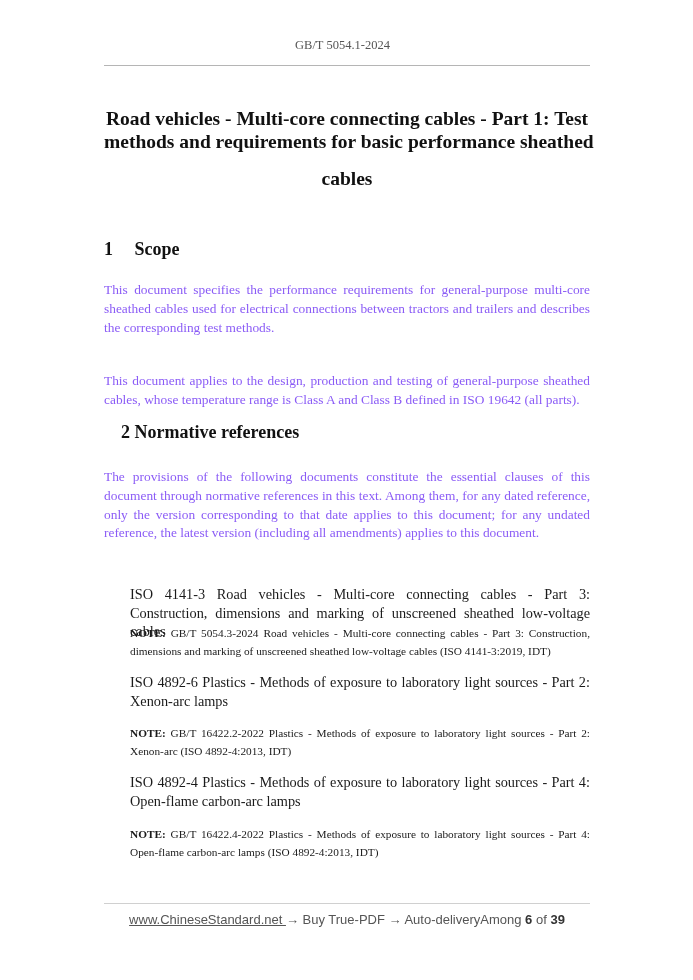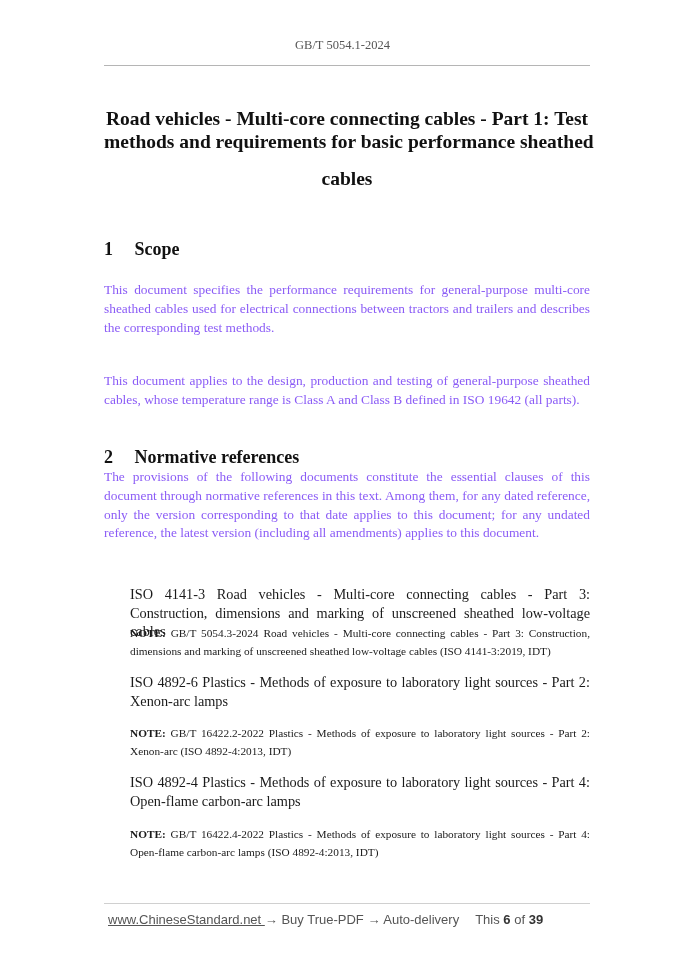--- a/index.html
+++ b/index.html
@@ -8,60 +8,60 @@
   .header-text { left: 0; width: 685px; top: 38px; text-align: center; font-size: 12.5px; color: #555; }
   .header-rule { left: 104px; width: 486px; top: 65px; height: 1px; background: #b5b5b5; }
   .title { left: 104px; width: 486px; text-align: center; font-weight: bold; font-size: 19.5px; color: #111; white-space: nowrap; }
   .h1 { left: 104px; font-weight: bold; font-size: 18px; color: #111; white-space: nowrap; }
   .h1 .num { display: inline-block; width: 26px; }
   .para { left: 104px; width: 486px; font-size: 13.4px; line-height: 18.8px; text-align: justify; color: #8b5cf6; }
   .ref { left: 130px; width: 460px; font-size: 14.3px; line-height: 18.6px; text-align: justify; color: #1a1a1a; }
   .note { left: 130px; width: 460px; font-size: 11.3px; line-height: 18.4px; text-align: justify; color: #1a1a1a; }
   .note b { font-weight: bold; }
   .footer-rule { left: 104px; width: 486px; top: 903px; height: 1px; background: #d0d0d0; }
-  .footer { left: 108px; width: 478px; top: 912px; font-family: "Liberation Sans", sans-serif; font-size: 13px; color: #555; display: flex; justify-content: flex-start; white-space: nowrap; gap: 16px; }
+  .footer { left: 108px; width: 478px; top: 912px; font-family: "Liberation Sans", sans-serif; font-size: 13px; color: #555; display: flex; justify-content: center; white-space: nowrap; }
   .footer a { color: #555; text-decoration: underline; }
   .footer .pg b { color: #333; font-weight: bold; }
 </style>
 </head>
 <body>
 
 <div class="abs header-text">GB/T 5054.1-2024</div>
 <div class="abs header-rule"></div>
 
 <div class="abs title" style="top:108px;">Road vehicles - Multi-core connecting cables - Part 1: Test</div>
 <div class="abs title" style="top:131px;">methods and requirements for basic performance sheathed</div>
 <div class="abs title" style="top:168px;">cables</div>
 
 <div class="abs h1" style="top:239px;">
   <span class="num">1</span>
   <span>Scope</span>
 </div>
 <div class="abs para" style="top:281px;">This document specifies the performance requirements for general-purpose multi-core sheathed cables used for electrical connections between tractors and trailers and describes the corresponding test methods.</div>
 <div class="abs para" style="top:348px;margin-top:24px;">This document applies to the design, production and testing of general-purpose sheathed cables, whose temperature range is Class A and Class B defined in ISO 19642 (all parts).</div>
 
-<div class="abs h1" style="top:447px;">
+<div class="abs h1" style="top:422px;text-align:right;">
   <span class="num">2</span>
   <span>Normative references</span>
 </div>
 <div class="abs para" style="top:468px;">The provisions of the following documents constitute the essential clauses of this document through normative references in this text. Among them, for any dated reference, only the version corresponding to that date applies to this document; for any undated reference, the latest version (including all amendments) applies to this document.</div>
 
 <div class="abs ref" style="top:585px;">ISO 4141-3 Road vehicles - Multi-core connecting cables - Part 3: Construction, dimensions and marking of unscreened sheathed low-voltage cables</div>
 <div class="abs note" style="top:624px;"><b>NOTE:</b><span> GB/T 5054.3-2024 Road vehicles - Multi-core connecting cables - Part 3: Construction, dimensions and marking of unscreened sheathed low-voltage cables (ISO 4141-3:2019, IDT)</span></div>
 
 <div class="abs ref" style="top:673px;">ISO 4892-6 Plastics - Methods of exposure to laboratory light sources - Part 2: Xenon-arc lamps</div>
 <div class="abs note" style="top:724px;"><b>NOTE:</b><span> GB/T 16422.2-2022 Plastics - Methods of exposure to laboratory light sources - Part 2: Xenon-arc (ISO 4892-4:2013, IDT)</span></div>
 
 <div class="abs ref" style="top:773px;">ISO 4892-4 Plastics - Methods of exposure to laboratory light sources - Part 4: Open-flame carbon-arc lamps</div>
 <div class="abs note" style="top:825px;"><b>NOTE:</b><span> GB/T 16422.4-2022 Plastics - Methods of exposure to laboratory light sources - Part 4: Open-flame carbon-arc lamps (ISO 4892-4:2013, IDT)</span></div>
 
 <div class="abs footer-rule"></div>
 <div class="abs footer">
   <span>
     <a>www.ChineseStandard.net </a><span>→ Buy True-PDF → Auto-delivery</span>
   </span>
   <span class="pg">
-    <span>This</span>
+    <span>Among</span>
     <b>6</b>
     <span>of</span>
     <b>39</b>
   </span>
 </div>
 
 </body></html>

